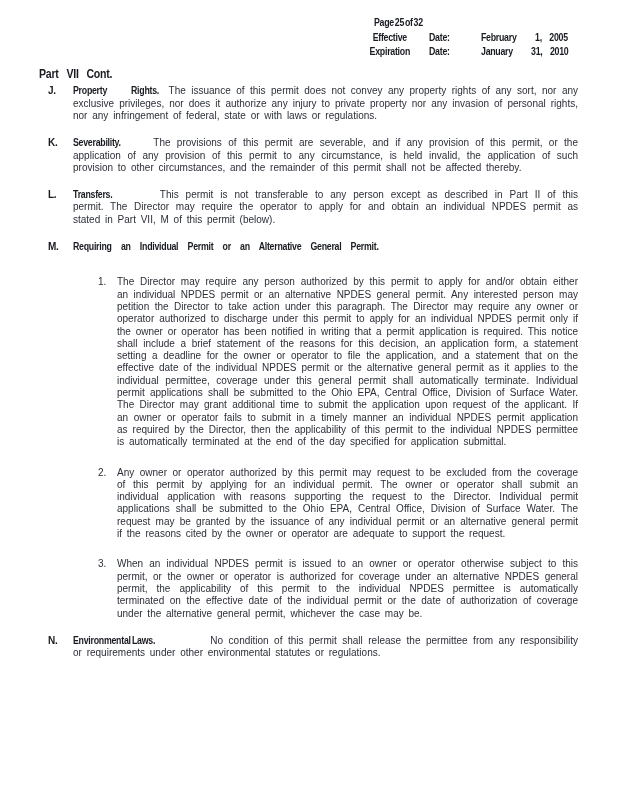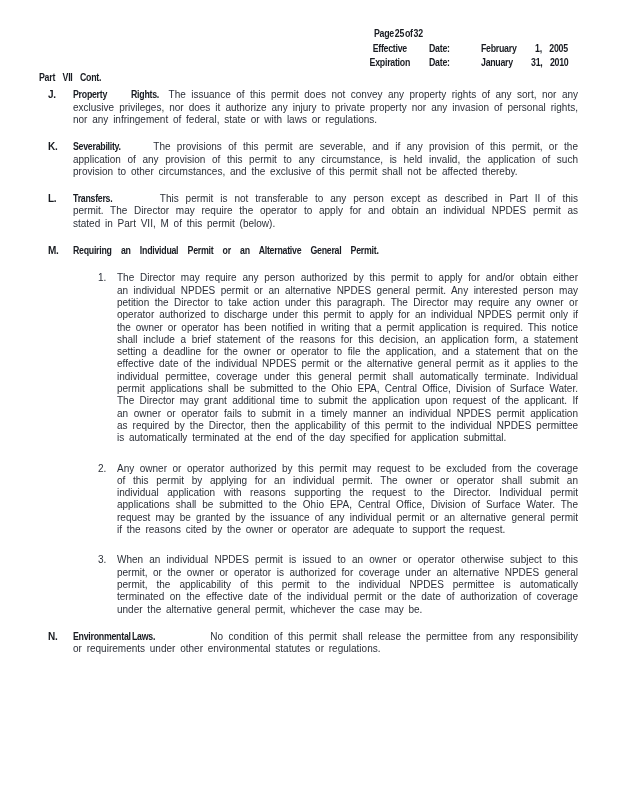--- a/index.html
+++ b/index.html
@@ -2,53 +2,53 @@
 <html><head>
 <meta charset="utf-8">
 <style>
   html,body { margin:0; padding:0; }
   body {
     width:618px; height:800px; background:#ffffff; overflow:hidden;
     font-family:"Liberation Sans","DejaVu Sans",sans-serif;
     color:#2b2f38;
     -webkit-font-smoothing:antialiased;
   }
-  .page { position:relative; width:618px; height:662px; padding:27px 40px 0 39px; box-sizing:border-box; }
+  .page { position:relative; width:618px; height:662px; padding:16px 40px 0 39px; box-sizing:border-box; }
 
   
   .b {
     font-weight:bold; color:#181b21; letter-spacing:-0.3px;
     display:inline-block; transform:scaleX(0.88); transform-origin:0 60%;
     white-space:nowrap;
   }
 
   
   .hdr { margin-left:320px; font-size:10px; line-height:14.7px; font-weight:bold; color:#181b21; }
   .hdr-pageline { padding-left:15px; }
   .hdr-pageline .b { word-spacing:-1.5px; }
   .hdr-row { display:grid; grid-template-columns:70px 52px auto; }
   .hdr-c1 { text-align:center; }
   .hdr-c4 { margin-left:14px; word-spacing:6px; }
 
-  .part-label { margin-top:1px; font-size:10px; line-height:12.3px; }
+  .part-label { margin-top:8px; font-size:12px; line-height:12.3px; }
   .part-label .b { word-spacing:6px; }
 
   .content { font-size:10px; line-height:12.3px; }
 
   .sec { display:flex; margin-left:9px; margin-bottom:15px; }
   .sec-letter { width:25px; flex:0 0 25px; font-weight:bold; color:#181b21; letter-spacing:-0.3px; }
   .sec-body { flex:1; text-align:justify; word-spacing:2px; }
 
   .gap-j1 { margin-right:19px; }
   .gap-j2 { margin-right:6px; }
   .gap-k  { margin-right:26px; }
   .gap-l  { margin-right:42px; }
   .gap-n  { margin-right:44px; }
 
-  .m-heading { word-spacing:8px; margin-bottom:15px;text-decoration:underline; }
+  .m-heading { word-spacing:8px; margin-bottom:23px;text-decoration:underline; }
   .m-items { }
   .item { display:flex; margin-left:25px; margin-bottom:18px; }
   .item-num { width:19px; flex:0 0 19px; }
   .item-text { flex:1; text-align:justify; word-spacing:2px; }
   .item:last-child { margin-bottom:0; }
 </style>
 </head>
 <body>
 
 <div class="page">
@@ -78,21 +78,21 @@
     <div class="sec">
       <div class="sec-letter">J.</div>
       <div class="sec-body">
         <span class="b gap-j1">Property</span><span class="b gap-j2">Rights.</span><span>The issuance of this permit does not convey any property rights of any sort, nor any exclusive privileges, nor does it authorize any injury to private property nor any invasion of personal rights, nor any infringement of federal, state or with laws or regulations.</span>
       </div>
     </div>
 
     <div class="sec">
       <div class="sec-letter">K.</div>
       <div class="sec-body">
-        <span class="b gap-k">Severability.</span><span>The provisions of this permit are severable, and if any provision of this permit, or the application of any provision of this permit to any circumstance, is held invalid, the application of such provision to other circumstances, and the exclusive of this permit shall not be affected thereby.</span>
+        <span class="b gap-k">Severability.</span><span>The provisions of this permit are severable, and if any provision of this permit, or the application of any provision of this permit to any circumstance, is held invalid, the application of such provision to other circumstances, and the remainder of this permit shall not be affected thereby.</span>
       </div>
     </div>
 
     <div class="sec">
       <div class="sec-letter">L.</div>
       <div class="sec-body">
         <span class="b gap-l">Transfers.</span><span>This permit is not transferable to any person except as described in Part II of this permit. The Director may require the operator to apply for and obtain an individual NPDES permit as stated in Part VII, M of this permit (below).</span>
       </div>
     </div>
 

